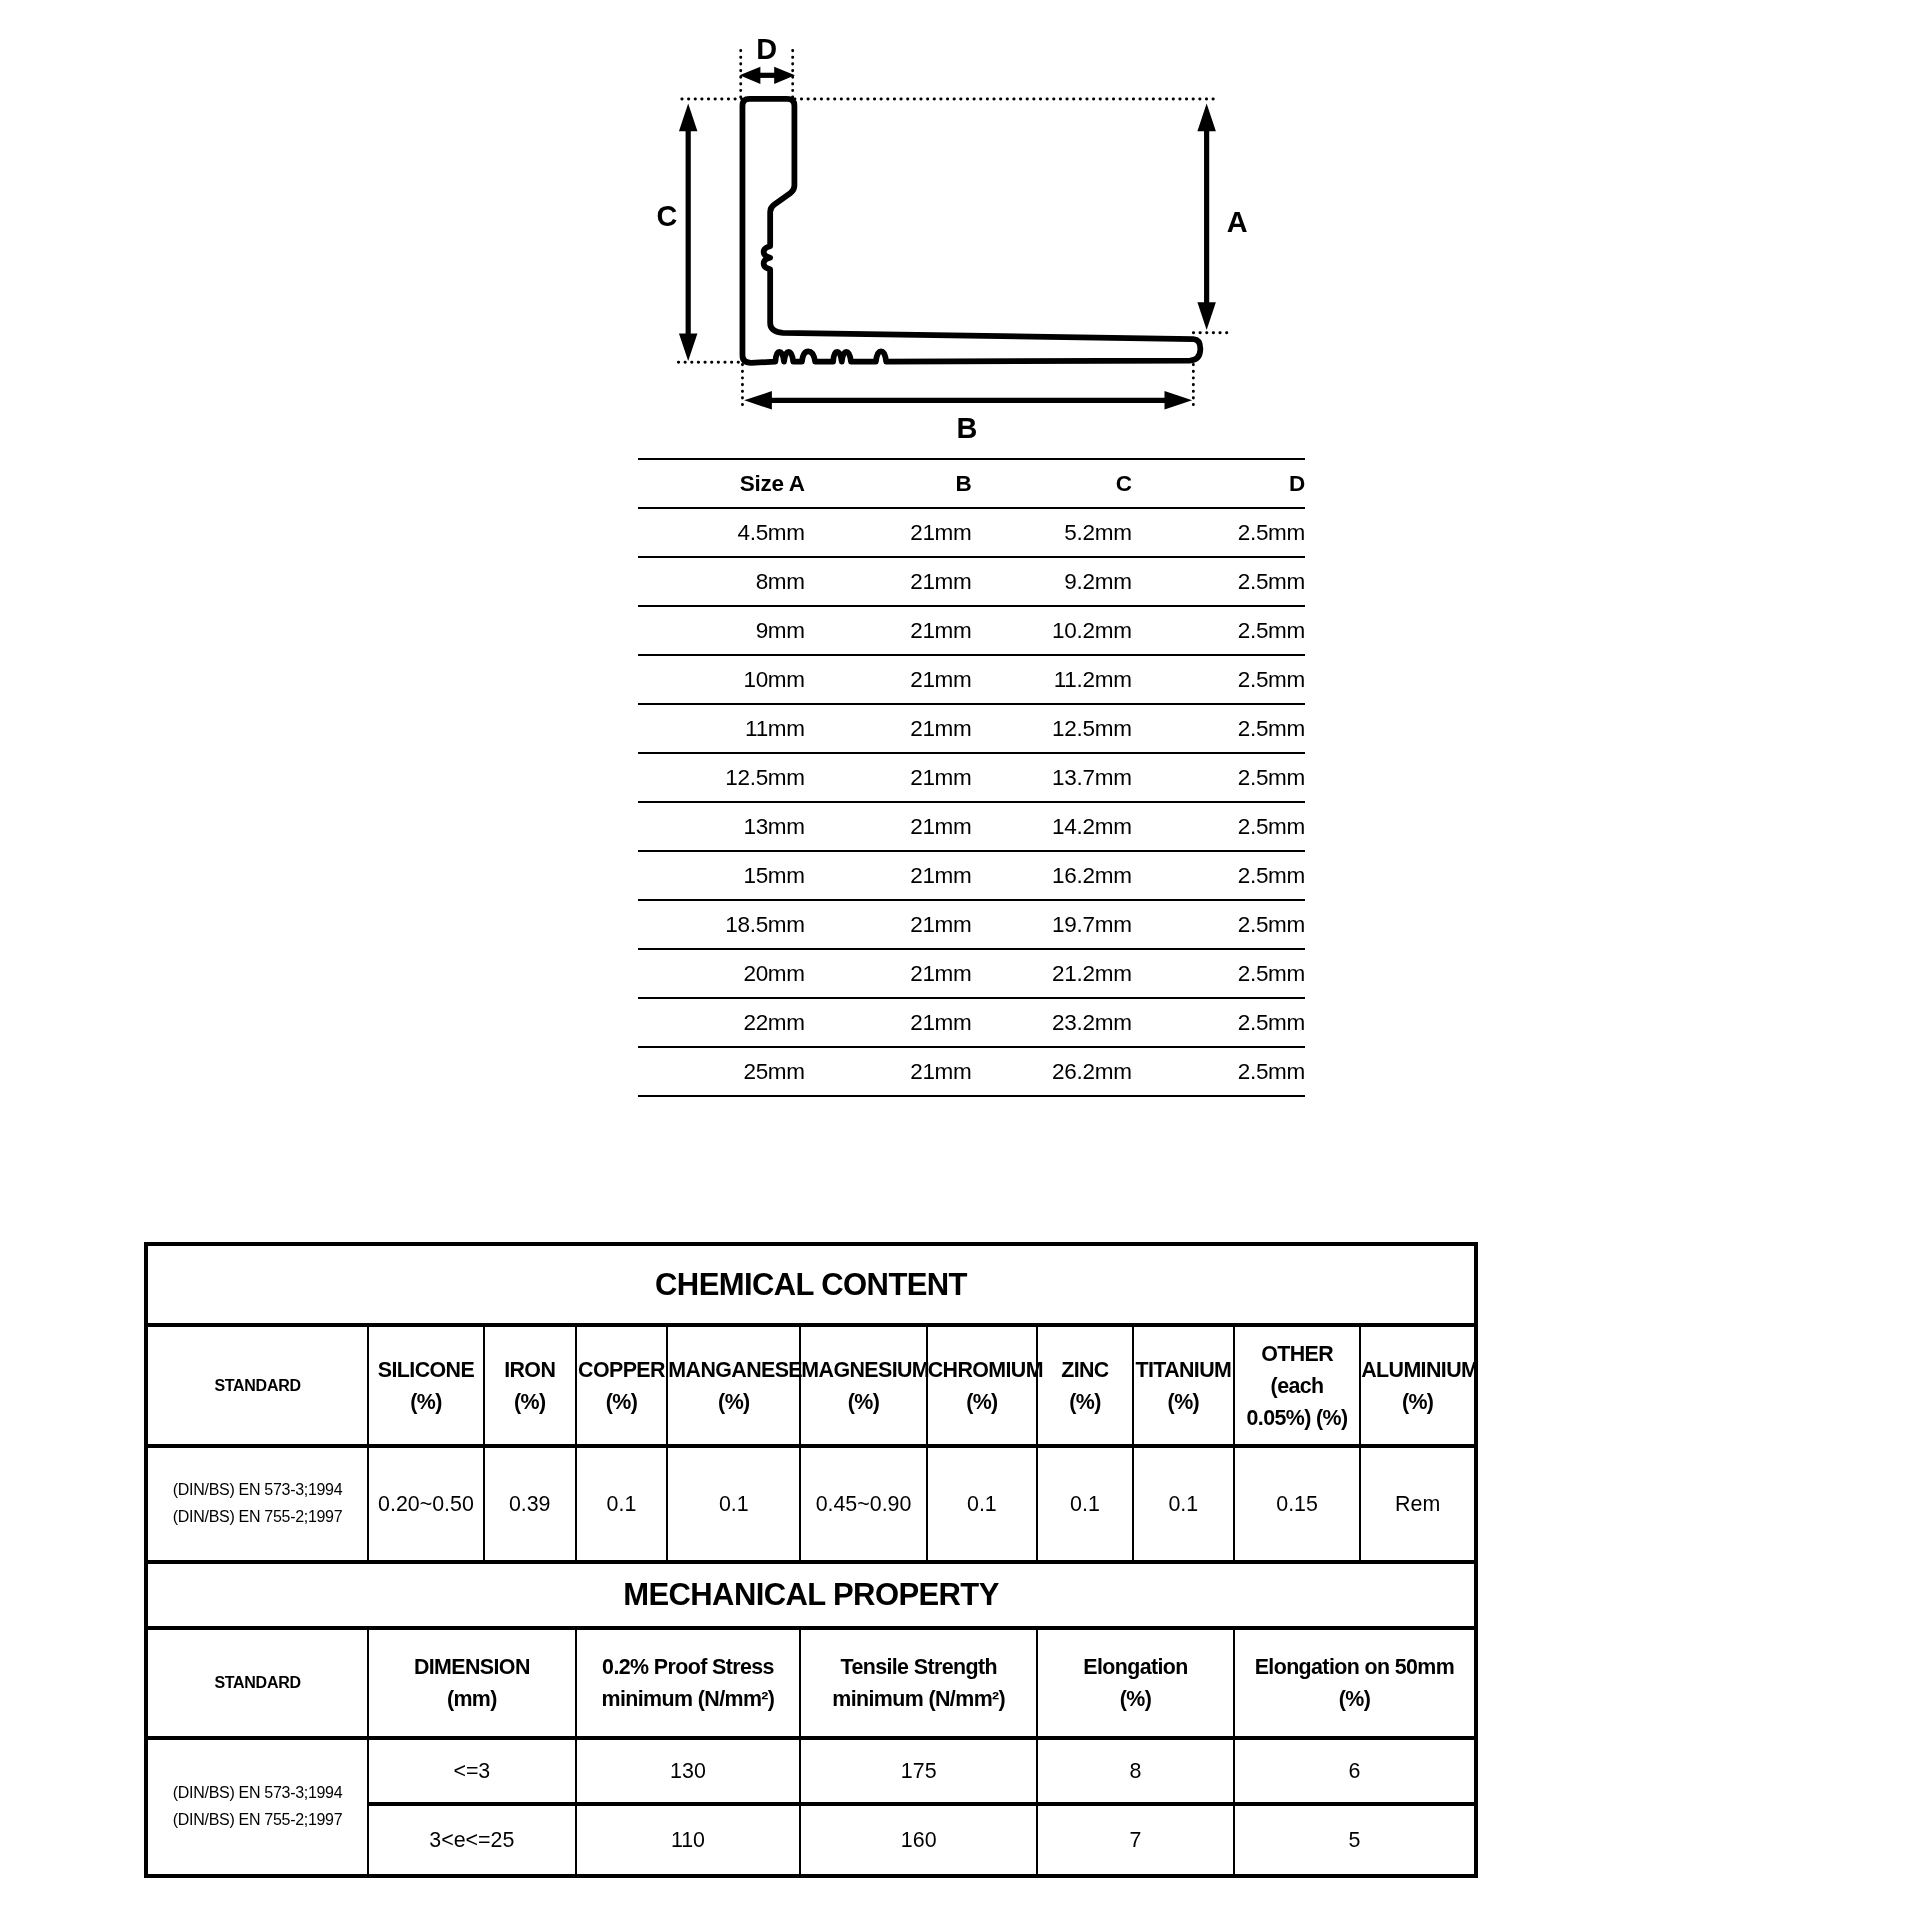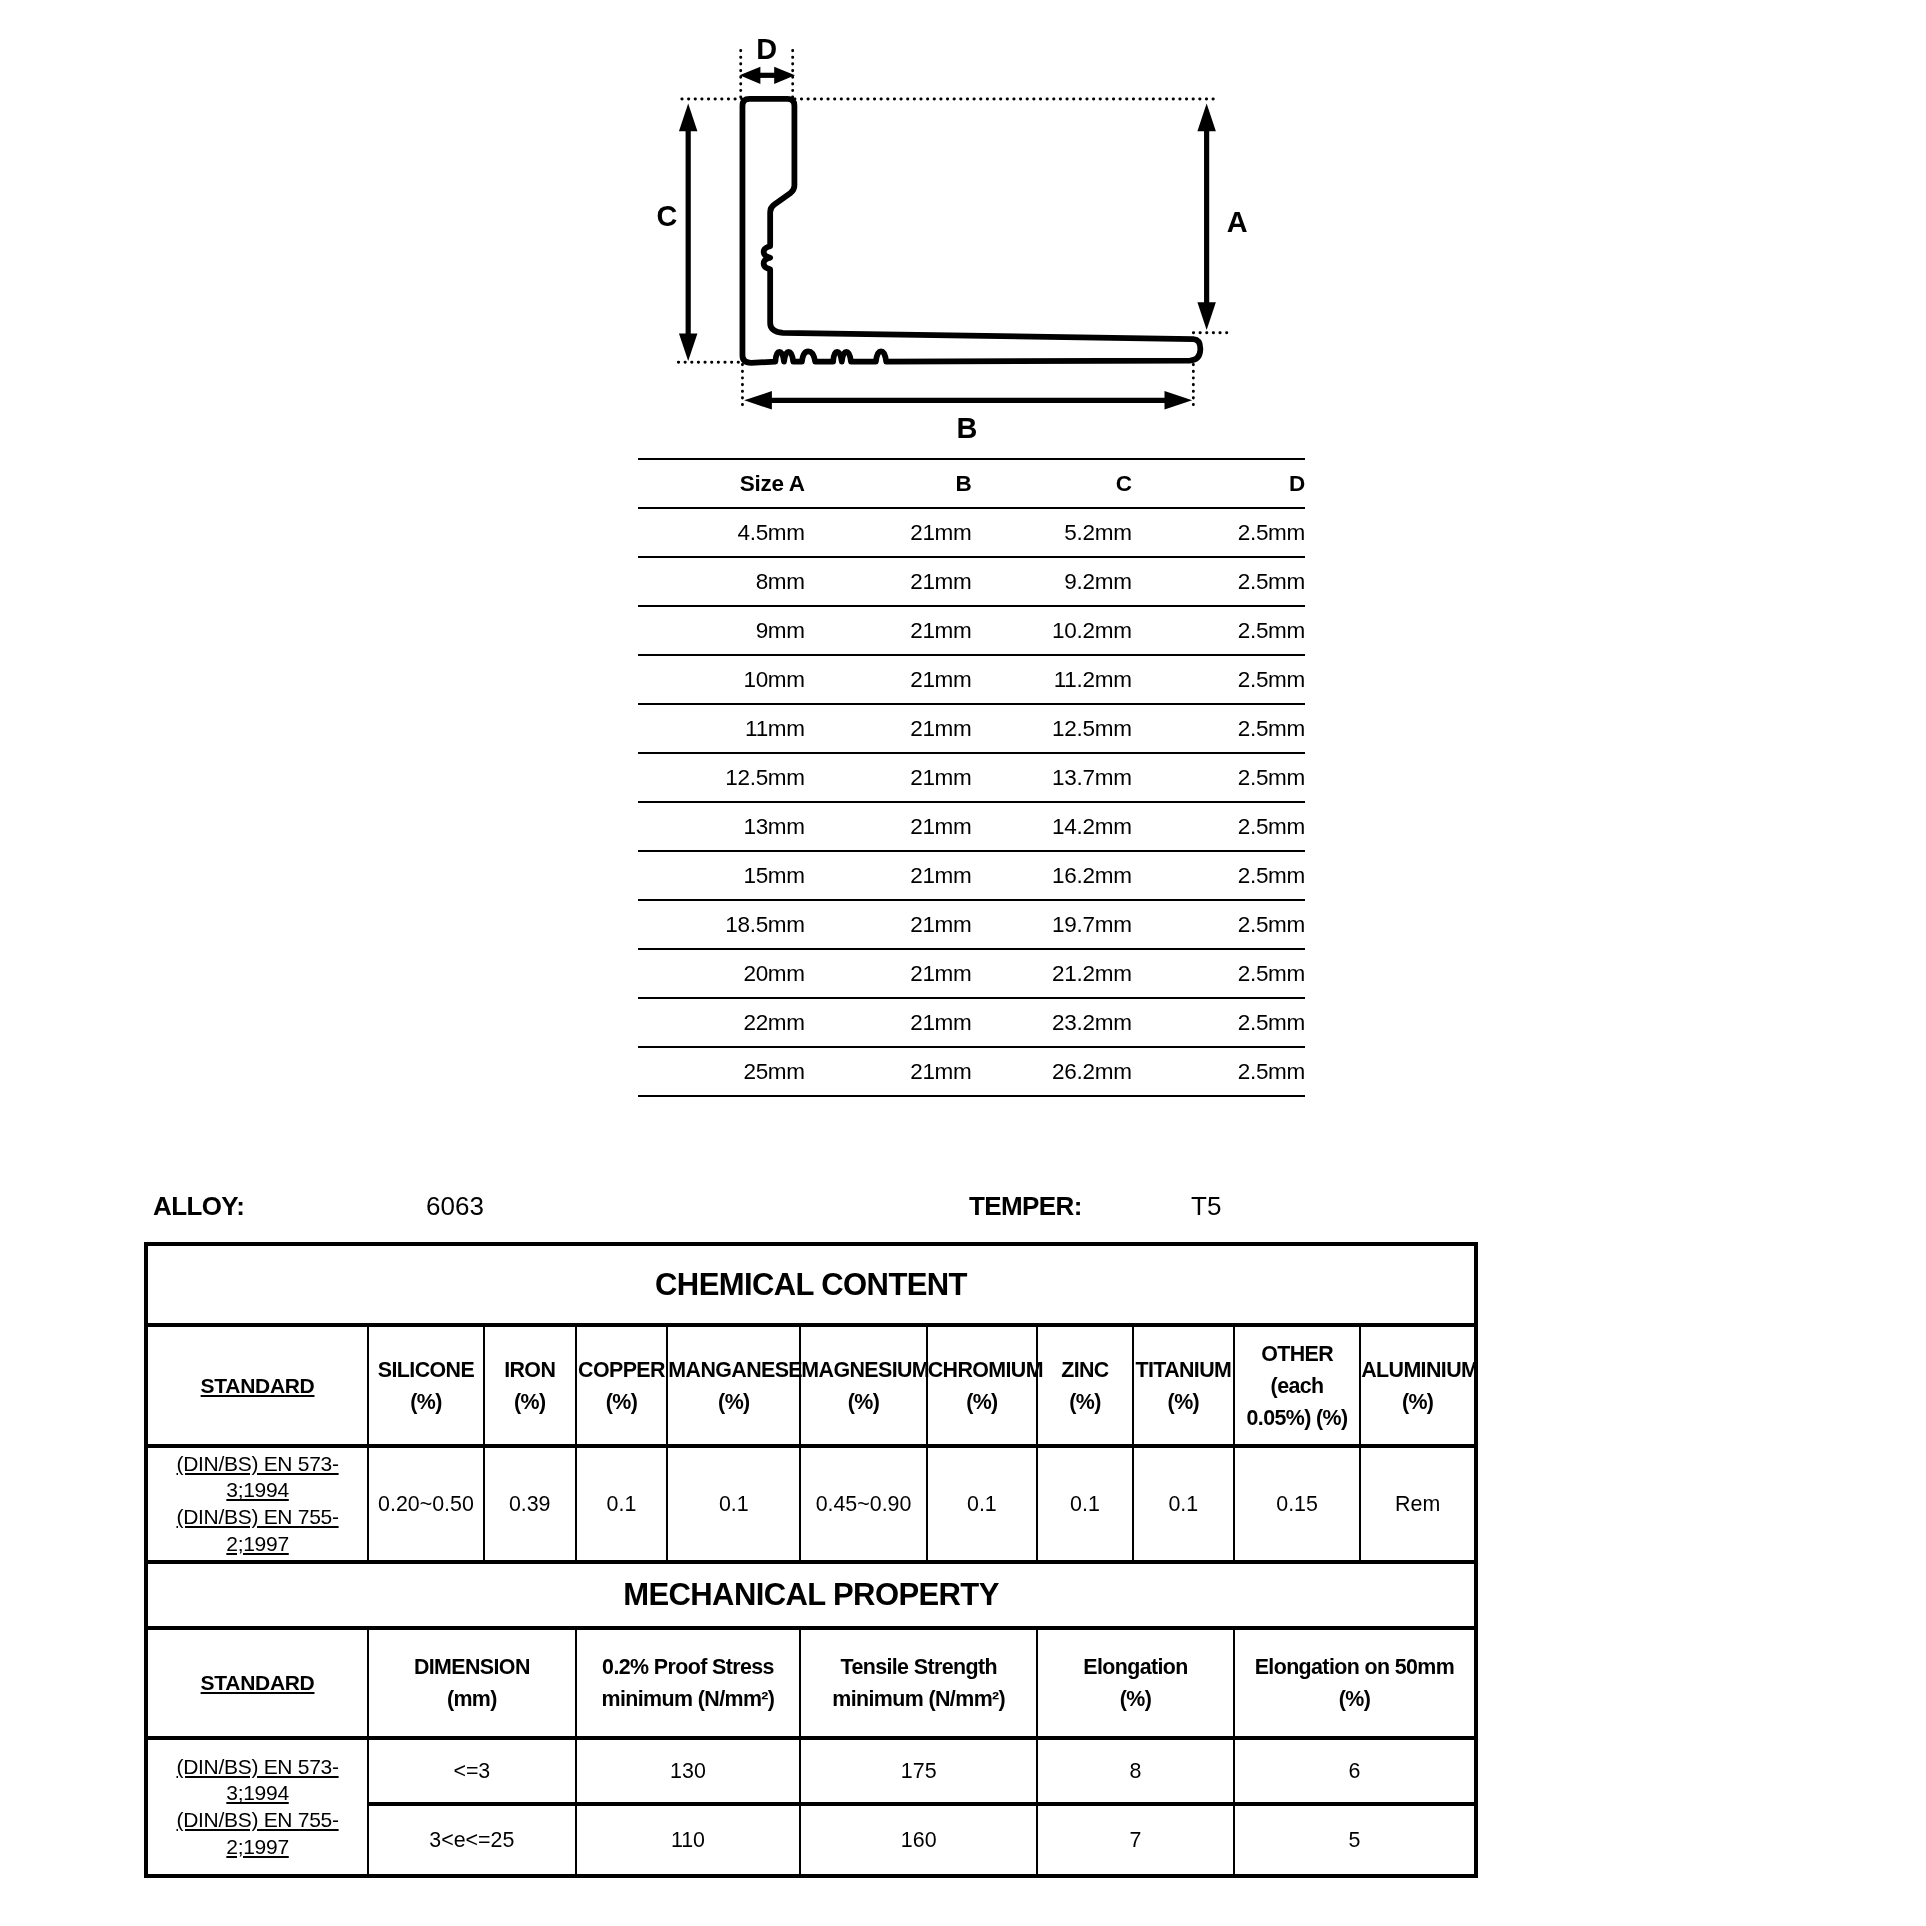--- a/index.html
+++ b/index.html
@@ -35,21 +35,21 @@
   .spec-table td{
     border:2.3px solid #000;text-align:center;vertical-align:middle;padding:0;
   }
   .spec-table tr{border-top:4px solid #000;}
   .spec-table{border:4px solid #000;}
   .title-cell{
     font-size:31px;font-weight:bold;letter-spacing:-0.6px;text-align:center;
   }
   .hdr div{line-height:32px;}
   .hdr{font-weight:bold;letter-spacing:-0.6px;}
-  .left-cell{text-align:left;padding-left:8px;line-height:26.6px;font-size:21px;letter-spacing:-0.3px;text-decoration:underline;}
+  .left-cell{text-align:left;padding-left:8px;line-height:26.6px;font-size:16px;letter-spacing:-0.3px;}
   .val{font-weight:normal;}
 </style>
 </head>
 <body>
 
 <div class="sheet">
 
   <svg class="drawing" viewBox="0 0 1120 750">
 
     <g stroke="#000" stroke-width="5" stroke-linecap="round" stroke-dasharray="0.5 11" fill="none">
@@ -185,26 +185,20 @@
         </tr>
       <tr>
           <td>25mm</td>
           <td>21mm</td>
           <td>26.2mm</td>
           <td>2.5mm</td>
         </tr>
     </tbody>
   </table>
 
-  <div class="meta-line">
-    <span class="lbl-bold" style="left:153px;">ALLOY:</span>
-    <span style="left:426px;">6063</span>
-    <span class="lbl-bold" style="left:969px;">TEMPER:</span>
-    <span style="left:1191px;">T5</span>
-  </div>
 
   <table class="spec-table">
     <colgroup>
       <col style="width:16.7%">
         <col style="width:8.7%">
         <col style="width:6.9%">
         <col style="width:6.9%">
       <col style="width:10.0%">
         <col style="width:9.5%">
         <col style="width:8.3%">

